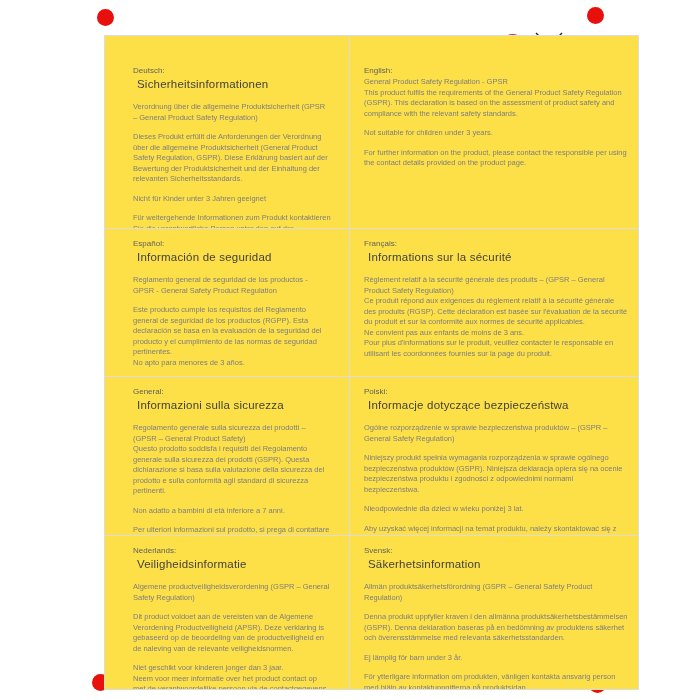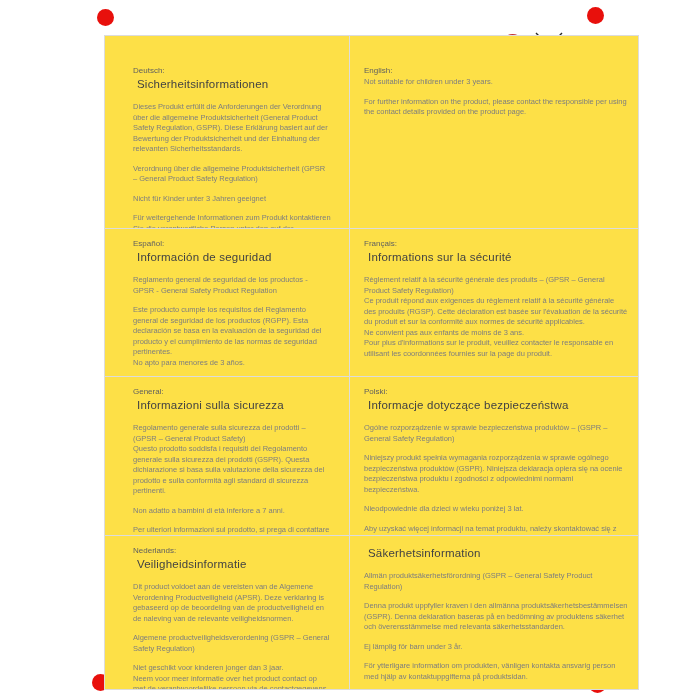--- a/index.html
+++ b/index.html
@@ -76,30 +76,32 @@
     <line x1="9" y1="35.5" x2="27" y2="35.5" stroke-width="2"></line>
   </svg>
 </div>
 
 <div class="sheet">
 
   <div class="cell left top bb">
     <div class="lang">Deutsch:</div>
     <div class="title">Sicherheitsinformationen</div>
     <div class="paras">
+        <p>Verordnung über die allgemeine Produktsicherheit (GPSR – General Product Safety Regulation)</p>
         <p>Dieses Produkt erfüllt die Anforderungen der Verordnung über die allgemeine Produktsicherheit (General Product Safety Regulation, GSPR). Diese Erklärung basiert auf der Bewertung der Produktsicherheit und der Einhaltung der relevanten Sicherheitsstandards.</p>
-        <p>Verordnung über die allgemeine Produktsicherheit (GPSR – General Product Safety Regulation)</p>
         <p>Nicht für Kinder unter 3 Jahren geeignet</p>
         <p>Für weitergehende Informationen zum Produkt kontaktieren Sie die verantwortliche Person unter den auf der Produktseite hinterlegten Kontaktdaten.</p>
       </div>
   </div>
 
   <div class="cell top bb">
     <div class="lang">English:</div>
     <div class="paras">
+        <p>General Product Safety Regulation - GPSR
+This product fulfils the requirements of the General Product Safety Regulation (GSPR). This declaration is based on the assessment of product safety and compliance with the relevant safety standards.</p>
         <p>Not suitable for children under 3 years.</p>
         <p>For further information on the product, please contact the responsible per using the contact details provided on the product page.</p>
       </div>
   </div>
 
   <div class="cell left bb">
     <div class="lang">Español:</div>
     <div class="title">Información de seguridad</div>
     <div class="paras">
         <p>Reglamento general de seguridad de los productos - GPSR - General Safety Product Regulation</p>
@@ -138,28 +140,29 @@
         <p>Niniejszy produkt spełnia wymagania rozporządzenia w sprawie ogólnego bezpieczeństwa produktów (GSPR). Niniejsza deklaracja opiera się na ocenie bezpieczeństwa produktu i zgodności z odpowiednimi normami bezpieczeństwa.</p>
         <p>Nieodpowiednie dla dzieci w wieku poniżej 3 lat.</p>
         <p>Aby uzyskać więcej informacji na temat produktu, należy skontaktować się z osobą odpowiedzialną za produkt, korzystając z danych kontaktowych podanych na stronie produktu.</p>
       </div>
   </div>
 
   <div class="cell left">
     <div class="lang">Nederlands:</div>
     <div class="title">Veiligheidsinformatie</div>
     <div class="paras">
+        <p>Algemene productveiligheidsverordening (GSPR – General Safety Regulation)</p>
         <p>Dit product voldoet aan de vereisten van de Algemene Verordening Productveiligheid (APSR). Deze verklaring is gebaseerd op de beoordeling van de productveiligheid en de naleving van de relevante veiligheidsnormen.</p>
-        <p>Algemene productveiligheidsverordening (GSPR – General Safety Regulation)</p>
         <p>Niet geschikt voor kinderen jonger dan 3 jaar.
 Neem voor meer informatie over het product contact op met de verantwoordelijke persoon via de contactgegevens op de productpagina.</p>
       </div>
   </div>
 
   <div class="cell">
+    <div class="lang">Svensk:</div>
     <div class="title">Säkerhetsinformation</div>
     <div class="paras">
         <p>Allmän produktsäkerhetsförordning (GSPR – General Safety Product Regulation)</p>
         <p>Denna produkt uppfyller kraven i den allmänna produktsäkerhetsbestämmelsen (GSPR). Denna deklaration baseras på en bedömning av produktens säkerhet och överensstämmelse med relevanta säkerhetsstandarden.</p>
         <p>Ej lämplig för barn under 3 år.</p>
         <p>För ytterligare information om produkten, vänligen kontakta ansvarig person med hjälp av kontaktuppgifterna på produktsidan.</p>
       </div>
   </div>
 
 </div>

